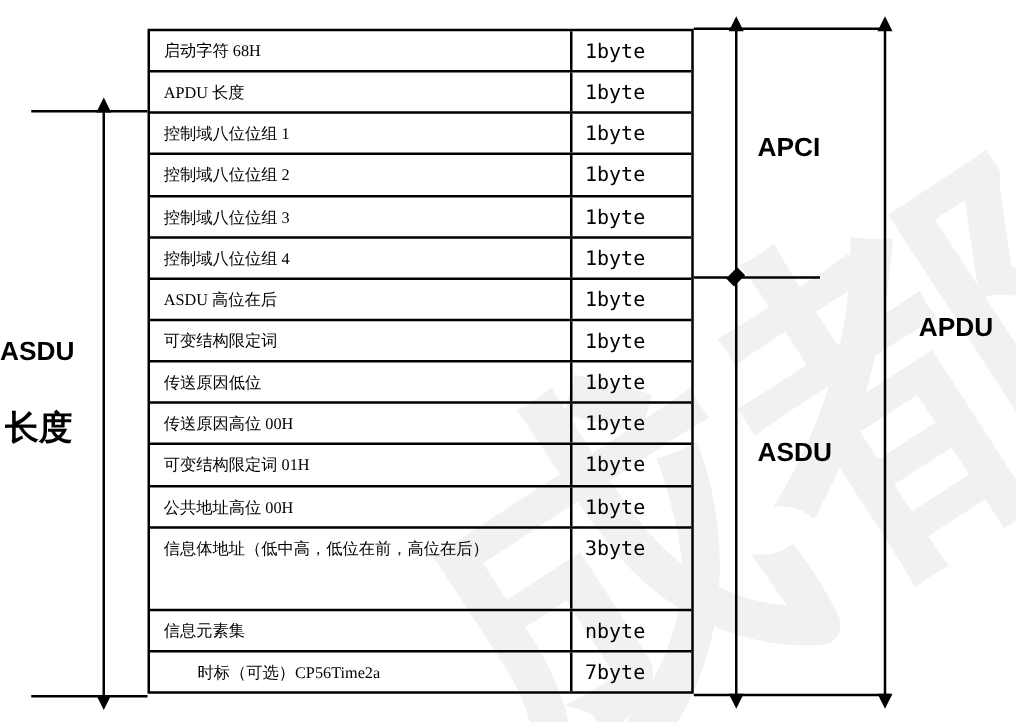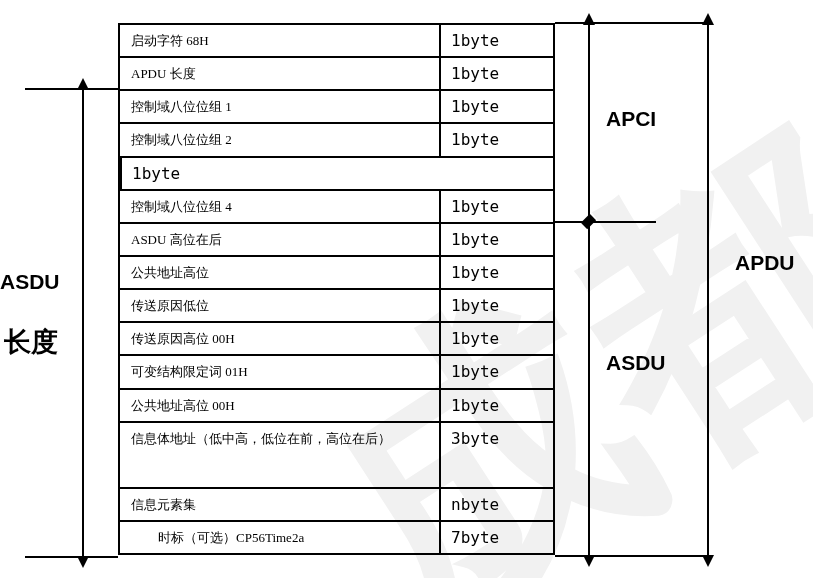--- a/index.html
+++ b/index.html
@@ -25,21 +25,21 @@
   .row{display:flex;height:33.25px;box-sizing:border-box;border-bottom:2px solid #000;}
   .row.tall{height:66.5px;}
   .row:last-child{border-bottom:none;flex:1;margin-left:27px;}
   .cell{box-sizing:border-box;overflow:hidden;}
   .cell.label{
     flex:1;padding-left:11px;padding-right:6px;
     font-size:13px;line-height:31px;
   }
   .row.tall .cell.label{line-height:32px;}
   .cell.size{
-    width:114px;border-left:2px solid #000;padding-left:10px;
+    width:97px;border-left:2px solid #000;padding-left:10px;
     font-family:"DejaVu Sans Mono",monospace;font-size:16px;line-height:31px;
   }
   
   .hline,.vline{position:absolute;background:#000;z-index:1;}
   .hline{height:2px;}
   .vline{width:2px;}
   .arr{position:absolute;width:0;height:0;z-index:3;}
   .arr.up{border-left:6px solid transparent;border-right:6px solid transparent;border-bottom:12px solid #000;}
   .arr.down{border-left:6px solid transparent;border-right:6px solid transparent;border-top:12px solid #000;}
   .diamond{
@@ -71,32 +71,33 @@
     </div>
     <div class="row">
       <div class="cell label">控制域八位位组 1</div>
       <div class="cell size">1byte</div>
     </div>
     <div class="row">
       <div class="cell label">控制域八位位组 2</div>
       <div class="cell size">1byte</div>
     </div>
     <div class="row">
+      <div class="cell label">控制域八位位组 3</div>
       <div class="cell size">1byte</div>
     </div>
     <div class="row">
       <div class="cell label">控制域八位位组 4</div>
       <div class="cell size">1byte</div>
     </div>
     <div class="row">
       <div class="cell label">ASDU 高位在后</div>
       <div class="cell size">1byte</div>
     </div>
     <div class="row">
-      <div class="cell label">公共地址高位</div>
+      <div class="cell label">可变结构限定词</div>
       <div class="cell size">1byte</div>
     </div>
     <div class="row">
       <div class="cell label">传送原因低位</div>
       <div class="cell size">1byte</div>
     </div>
     <div class="row">
       <div class="cell label">传送原因高位 00H</div>
       <div class="cell size">1byte</div>
     </div>

